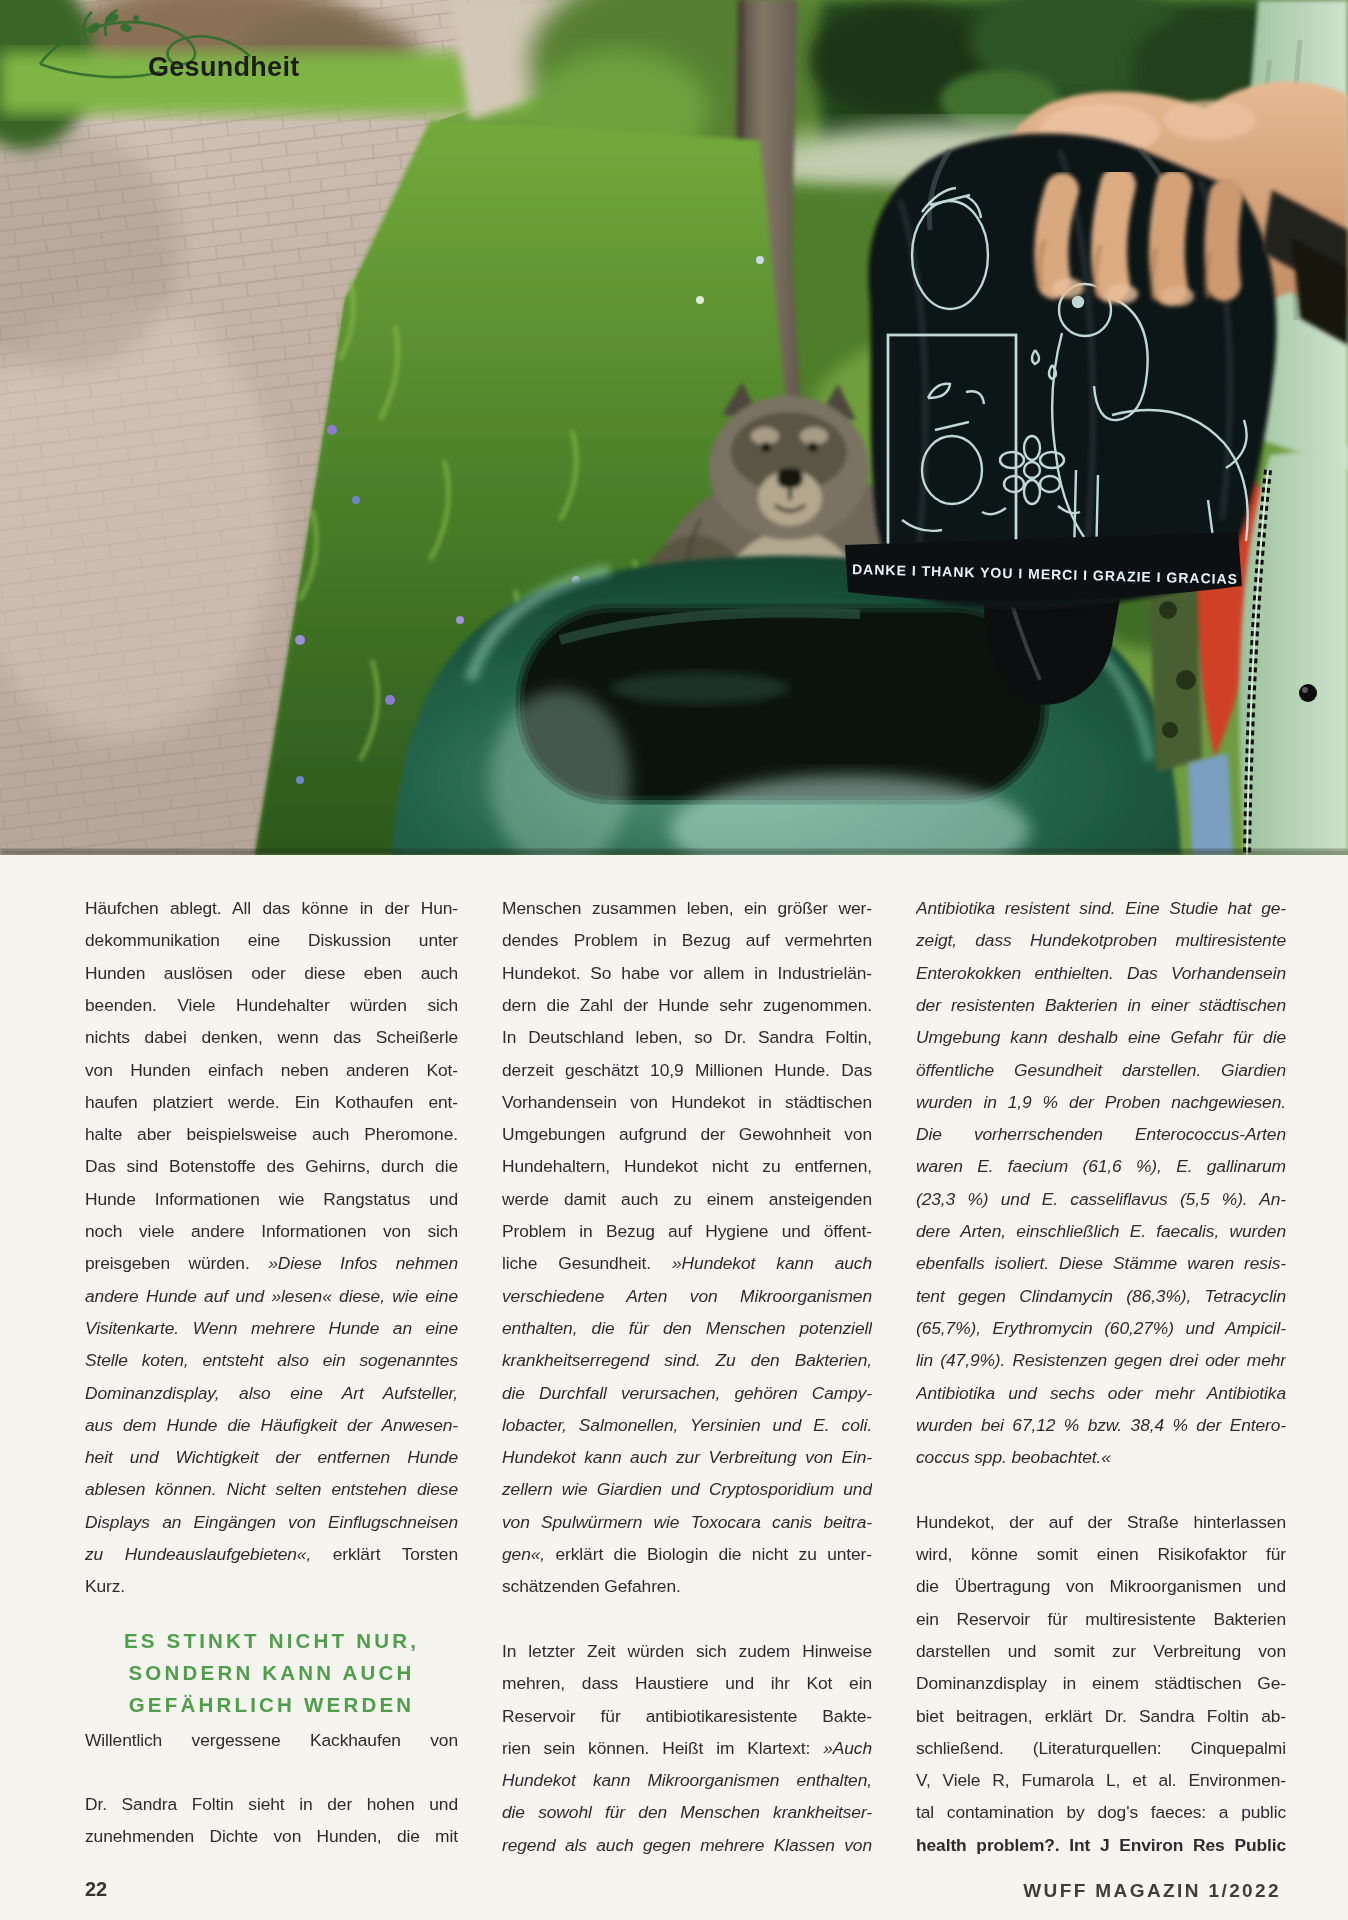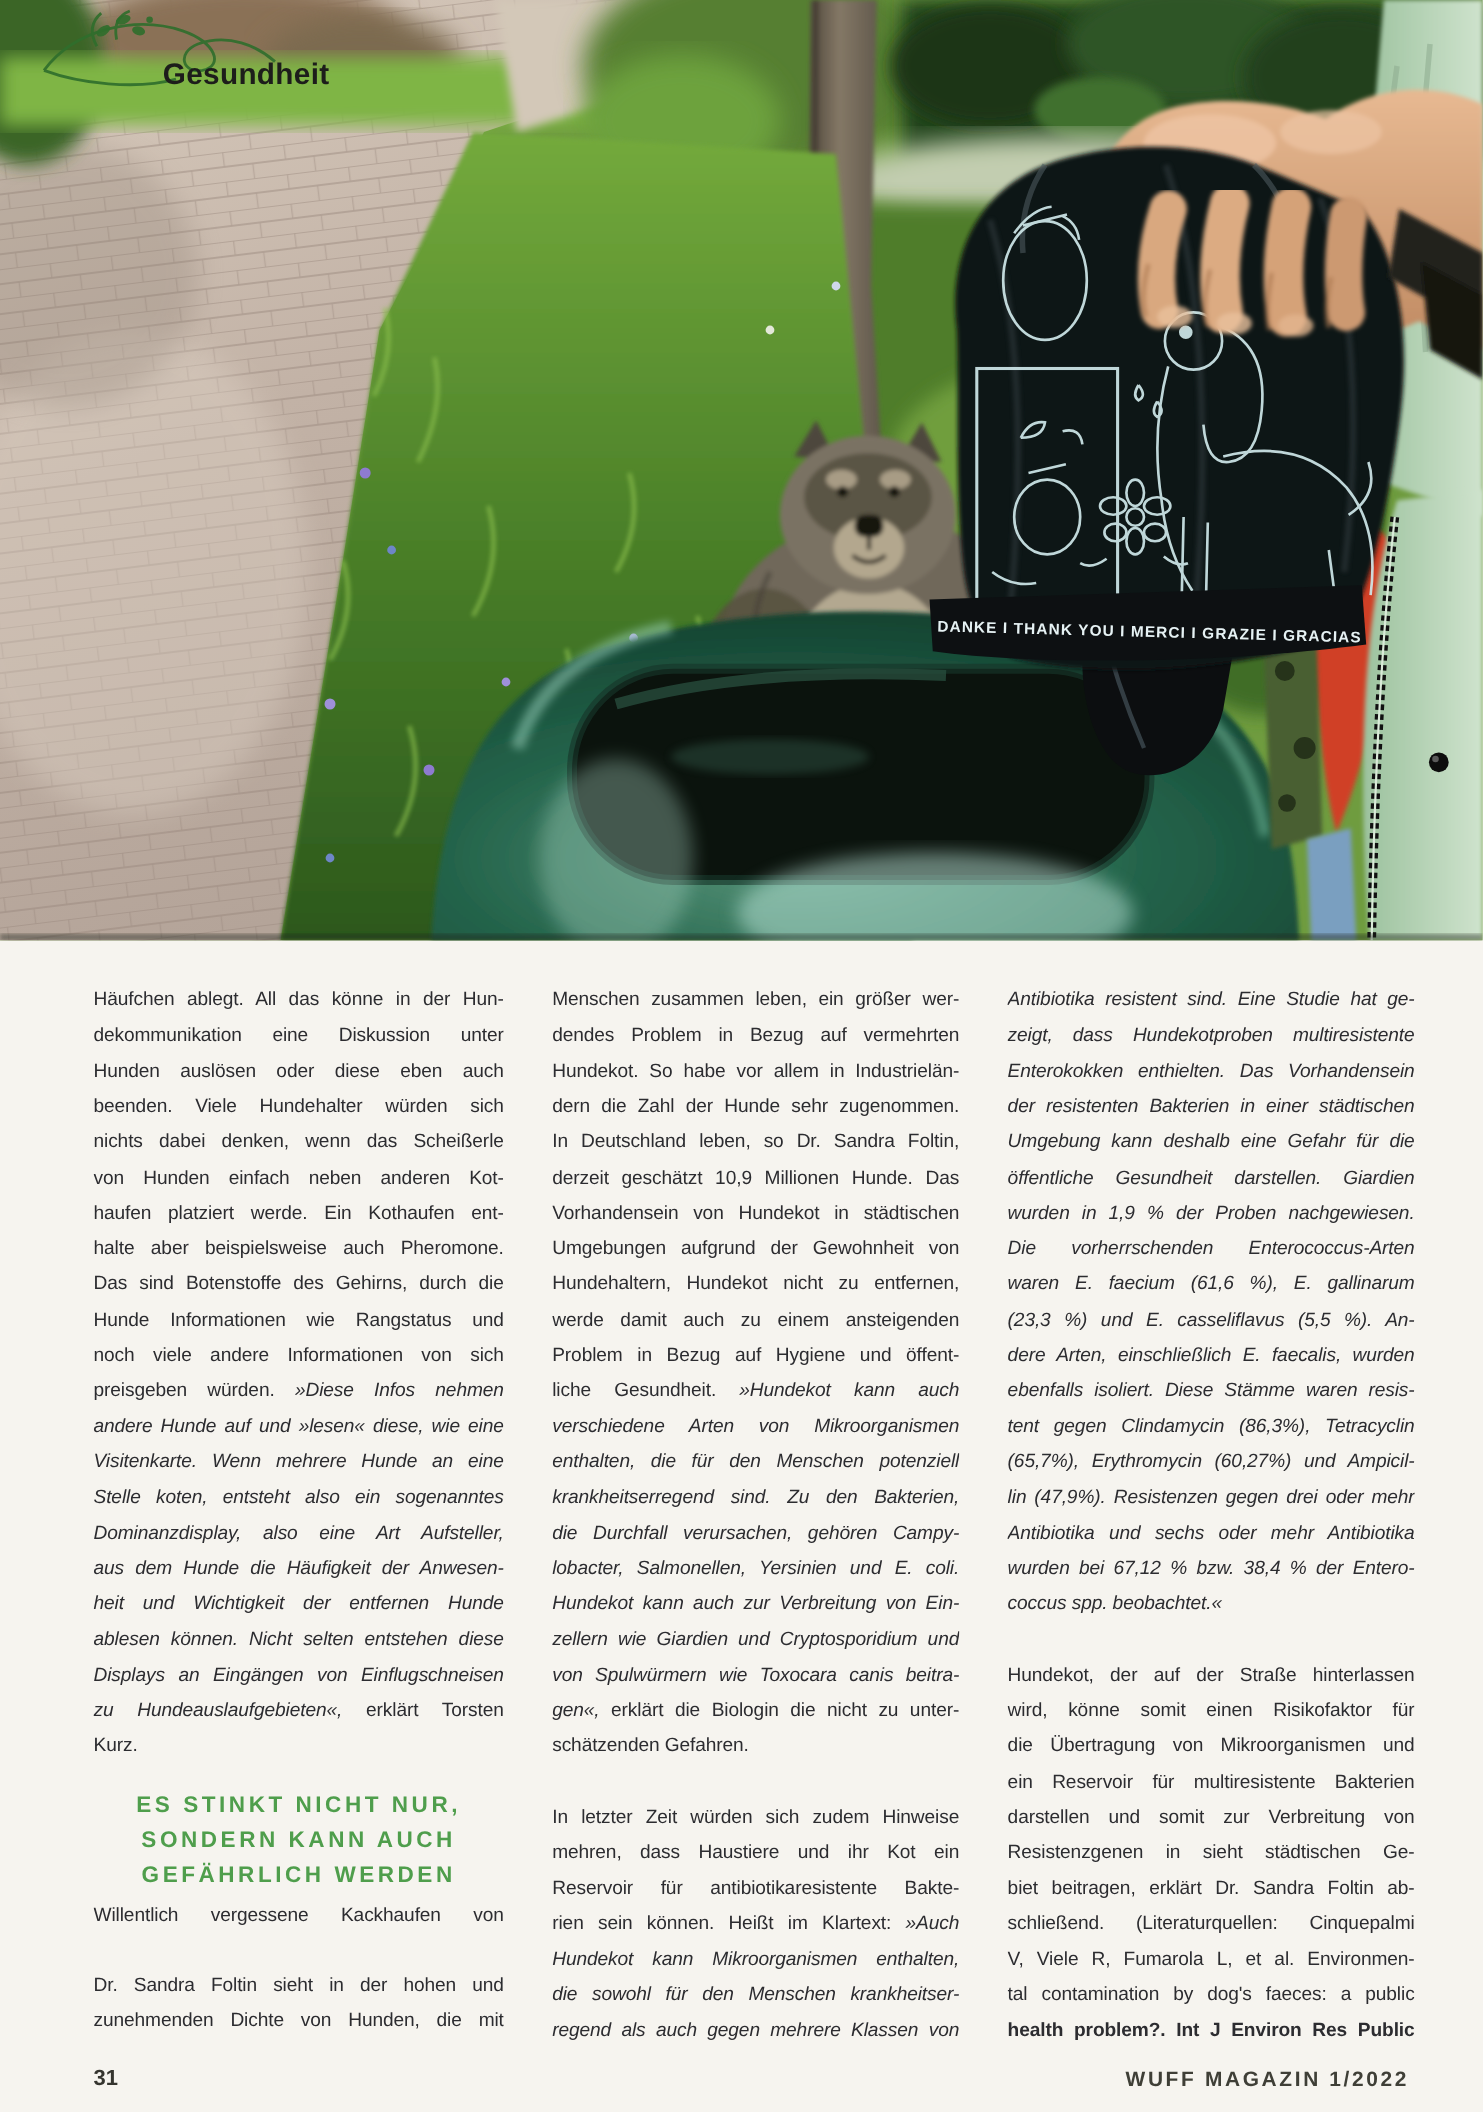--- a/index.html
+++ b/index.html
@@ -359,23 +359,23 @@
       <div class="tline" style="top: 1311.9px;"><span class="it">(65,7%), Erythromycin (60,27%) und Ampicil-</span></div>
       <div class="tline" style="top: 1344.2px;"><span class="it">lin (47,9%). Resistenzen gegen drei oder mehr</span></div>
       <div class="tline" style="top: 1376.5px;"><span class="it">Antibiotika und sechs oder mehr Antibiotika</span></div>
       <div class="tline" style="top: 1408.8px;"><span class="it">wurden bei 67,12 % bzw. 38,4 % der Entero-</span></div>
       <div class="tline end" style="top: 1441.1px;"><span class="it">coccus spp. beobachtet.«</span></div>
       <div class="tline" style="top: 1505.7px;"><span>Hundekot, der auf der Straße hinterlassen</span></div>
       <div class="tline" style="top: 1538px;"><span>wird, könne somit einen Risikofaktor für</span></div>
       <div class="tline" style="top: 1570.3px;"><span>die Übertragung von Mikroorganismen und</span></div>
       <div class="tline" style="top: 1602.6px;"><span>ein Reservoir für multiresistente Bakterien</span></div>
       <div class="tline" style="top: 1634.9px;"><span>darstellen und somit zur Verbreitung von</span></div>
-      <div class="tline" style="top: 1667.2px;"><span>Resistenzgenen in sieht städtischen Ge-</span></div>
+      <div class="tline" style="top: 1667.2px;"><span>Dominanzdisplay in einem städtischen Ge-</span></div>
       <div class="tline" style="top: 1699.5px;"><span>biet beitragen, erklärt Dr. Sandra Foltin ab-</span></div>
       <div class="tline" style="top: 1731.8px;"><span>schließend. (Literaturquellen: Cinquepalmi</span></div>
       <div class="tline" style="top: 1764.1px;"><span>V, Viele R, Fumarola L, et al. Environmen-</span></div>
       <div class="tline" style="top: 1796.4px;"><span>tal contamination by dog's faeces: a public</span></div>
       <div class="tline" style="top: 1828.7px; font-weight: bold;"><span>health problem?. Int J Environ Res Public</span></div>
     </div>
 
-  <div class="footer-num">31</div>
+  <div class="footer-num">22</div>
   <div class="footer-mag">WUFF MAGAZIN 1/2022</div>
 </div>
 
 </body></html>

